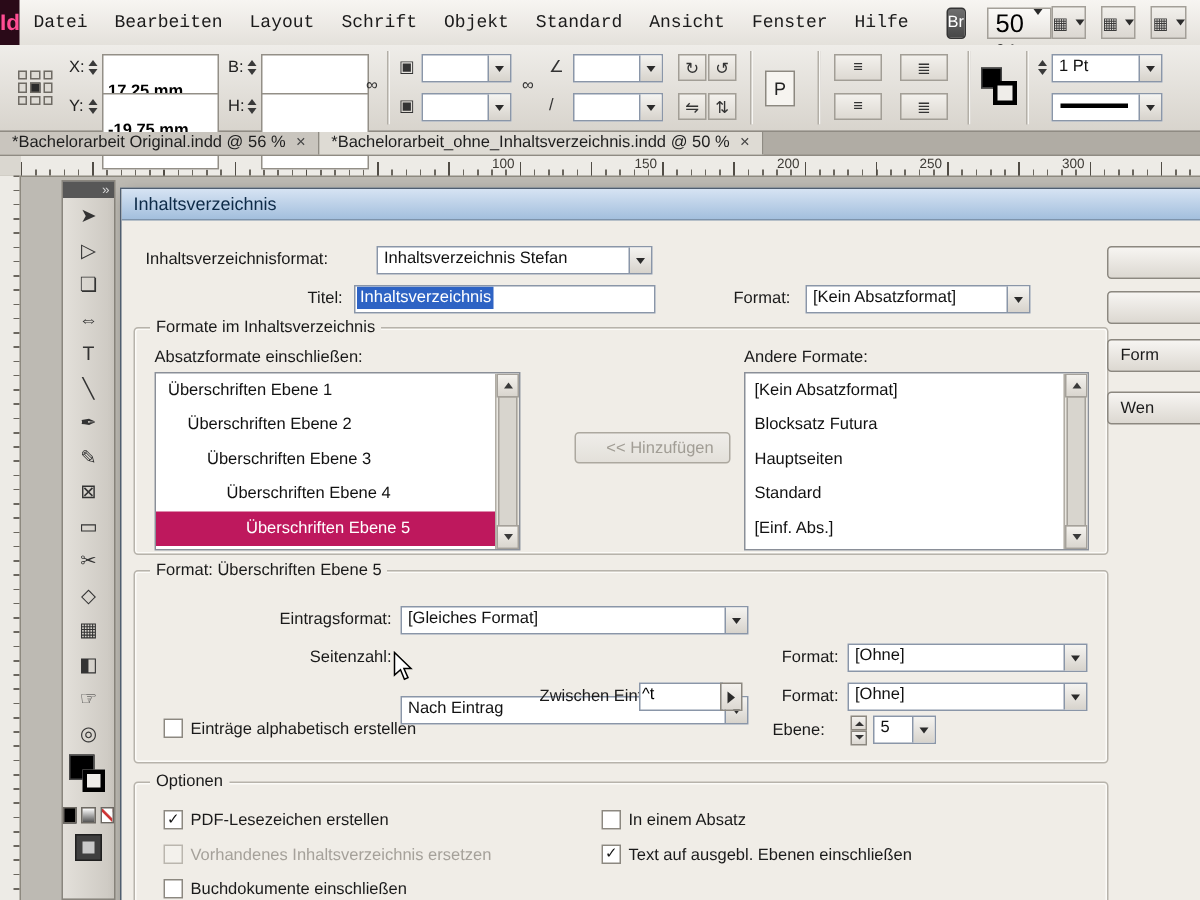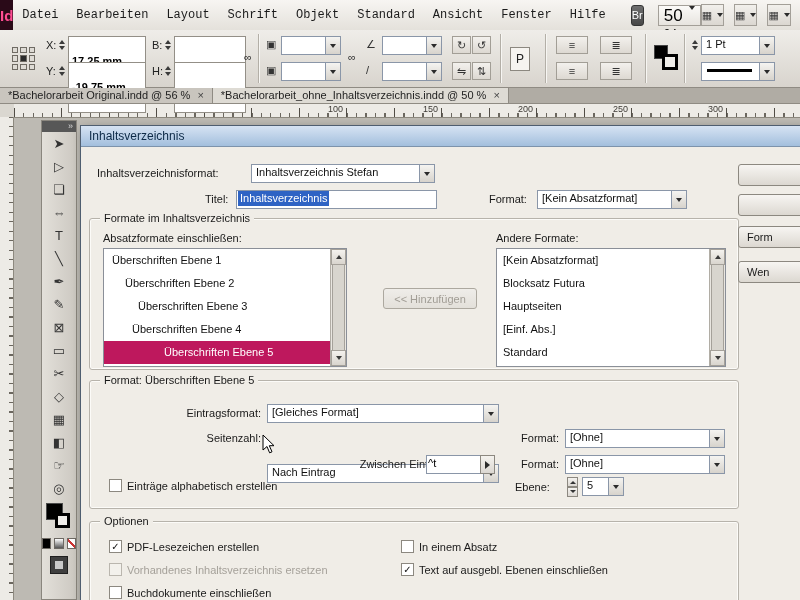--- a/index.html
+++ b/index.html
@@ -74,21 +74,21 @@
   .titlebar{height:20px;background:linear-gradient(#d6e3f3,#a3bfdd);border-bottom:1px solid #7d93ab;font-size:12px;color:#0d2a47;line-height:20px;padding-left:8px;}
   .dlabel{position:absolute;font-size:11px;color:#1a1a1a;white-space:nowrap;}
   .dlabel.right{text-align:right;}
   .group{position:absolute;border:1px solid #b7b3ab;border-radius:3px;box-shadow:inset 0 0 0 1px #fcfbf8;}
   .gtitle{position:absolute;top:-7px;left:10px;background:#f0ede7;padding:0 4px;font-size:11px;color:#1a1a1a;white-space:nowrap;}
   .tinput{position:absolute;height:17px;background:#fff;border:1px solid #8a96a8;font-size:11px;line-height:15px;padding:0 1px;overflow:hidden;white-space:nowrap;}
   .tinput .seltext{background:#2e63c4;color:#fff;padding:0 2px;display:inline-block;line-height:15px;}
   .list{position:absolute;background:#fff;border:1px solid #8a8f98;overflow:hidden;}
   .li{height:23px;line-height:23px;font-size:11px;color:#111;white-space:nowrap;overflow:hidden;padding-right:16px;}
   .li.sel{background:#be185d;color:#fff;}
-  .ind0{padding-left:8px;}.ind1{padding-left:21px;}.ind2{padding-left:34px;}.ind3{padding-left:28px;}.ind4{padding-left:60px;}
+  .ind0{padding-left:8px;}.ind1{padding-left:21px;}.ind2{padding-left:34px;}.ind3{padding-left:47px;}.ind4{padding-left:60px;}
   .pl6{padding-left:6px;}
   .scroll{position:absolute;right:0;top:0;bottom:0;width:15px;background:#e9e6e0;border-left:1px solid #b1ada5;}
   .sa{position:absolute;left:0;right:0;height:14px;background:linear-gradient(#f4f2ee,#d9d5ce);border:1px solid #a5a19a;display:flex;align-items:center;justify-content:center;}
   .sa.up{top:0;}
   .sa.down{bottom:0;}
   .sa.up::after{content:"";border:3.5px solid transparent;border-bottom:4.5px solid #3a3a3a;margin-bottom:3px;}
   .sa.down::after{content:"";border:3.5px solid transparent;border-top:4.5px solid #3a3a3a;margin-top:3px;}
   .thumb{position:absolute;left:1px;right:1px;top:15px;bottom:15px;background:#d8d5ce;border:1px solid #a5a19a;}
   .btn{position:absolute;background:linear-gradient(#f7f5f2,#dcd8d1);border:1px solid #8c8880;border-radius:3px;font-size:11px;color:#1a1a1a;display:flex;align-items:center;justify-content:center;white-space:nowrap;}
   .btn.disabled{color:#a19d95;background:linear-gradient(#efede9,#e3e0da);border-color:#aca89f;}
@@ -318,28 +318,28 @@
       <div class="li ind1">Überschriften Ebene 2</div>
       <div class="li ind2">Überschriften Ebene 3</div>
       <div class="li ind3">Überschriften Ebene 4</div>
       <div class="li ind4 sel">Überschriften Ebene 5</div>
       <div class="scroll">
         <div class="thumb"></div>
         <div class="sa up"></div>
         <div class="sa down"></div>
       </div>
     </div>
-    <div class="btn disabled" style="left:302px;top:162px;width:92px;height:19px;">&lt;&lt; Hinzufügen</div>
+    <div class="btn disabled" style="left:302px;top:162px;width:92px;height:19px;padding-left:10px;">&lt;&lt; Hinzufügen</div>
     <span class="dlabel" style="left:415px;top:106px;">Andere Formate:</span>
     <div class="list" style="left:415px;top:122px;width:228px;height:117px;">
       <div class="li pl6">[Kein Absatzformat]</div>
       <div class="li pl6">Blocksatz Futura</div>
       <div class="li pl6">Hauptseiten</div>
+      <div class="li pl6">Standard</div>
       <div class="li pl6">[Einf. Abs.]</div>
-      <div class="li pl6">Standard</div>
       <div class="scroll">
         <div class="thumb"></div>
         <div class="sa up"></div>
         <div class="sa down"></div>
       </div>
     </div>
 
     <div class="group" style="left:8px;top:254px;width:648px;height:127px;">
       <span class="gtitle">Format: Überschriften Ebene 5</span>
     </div>

